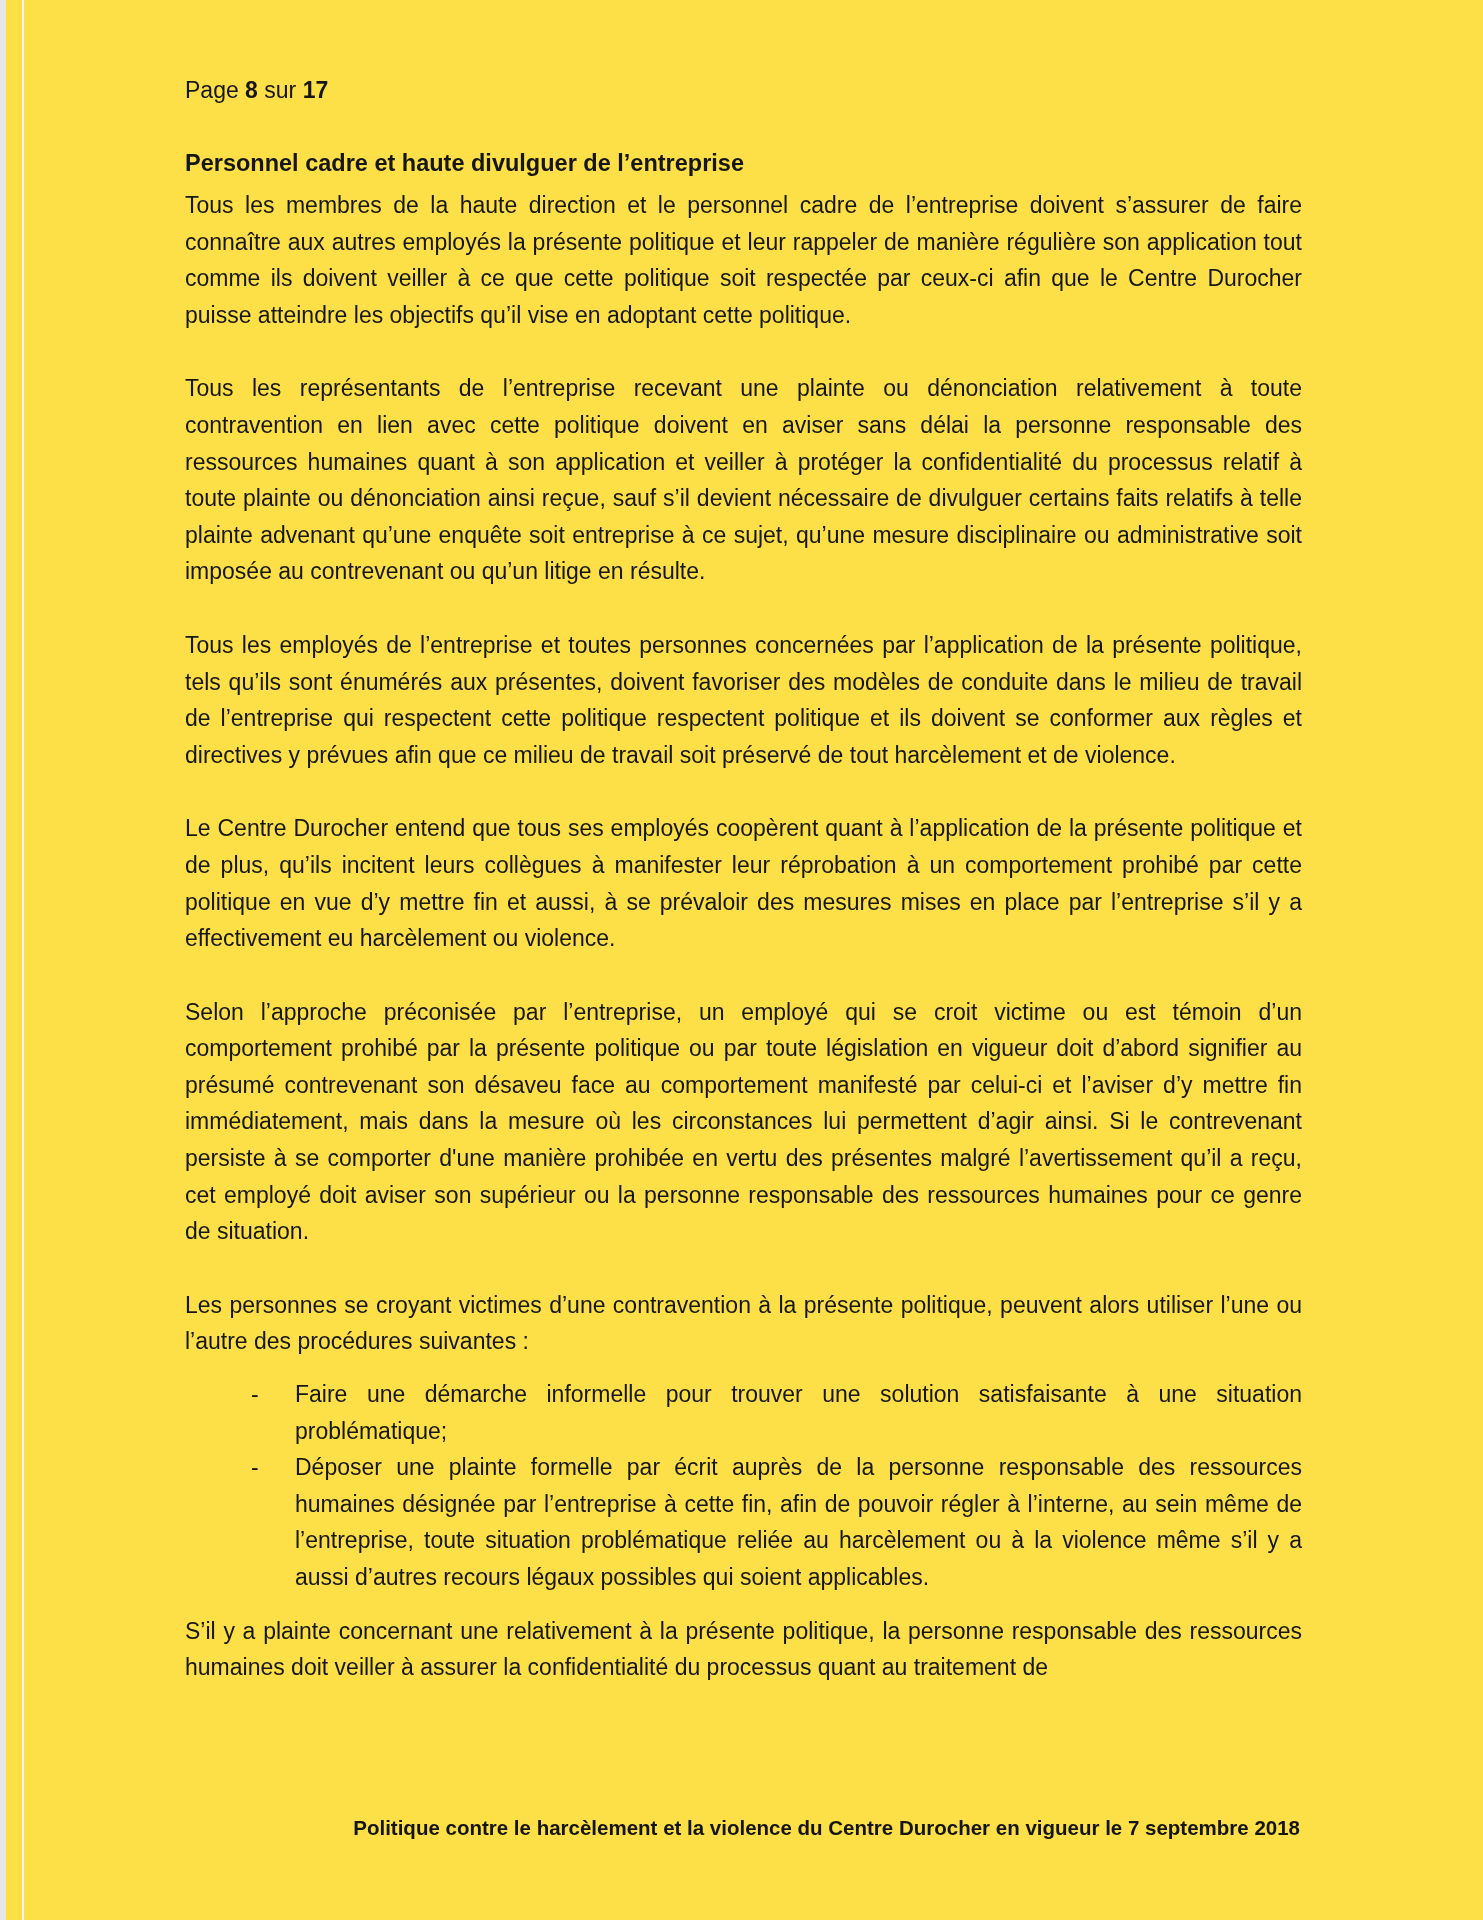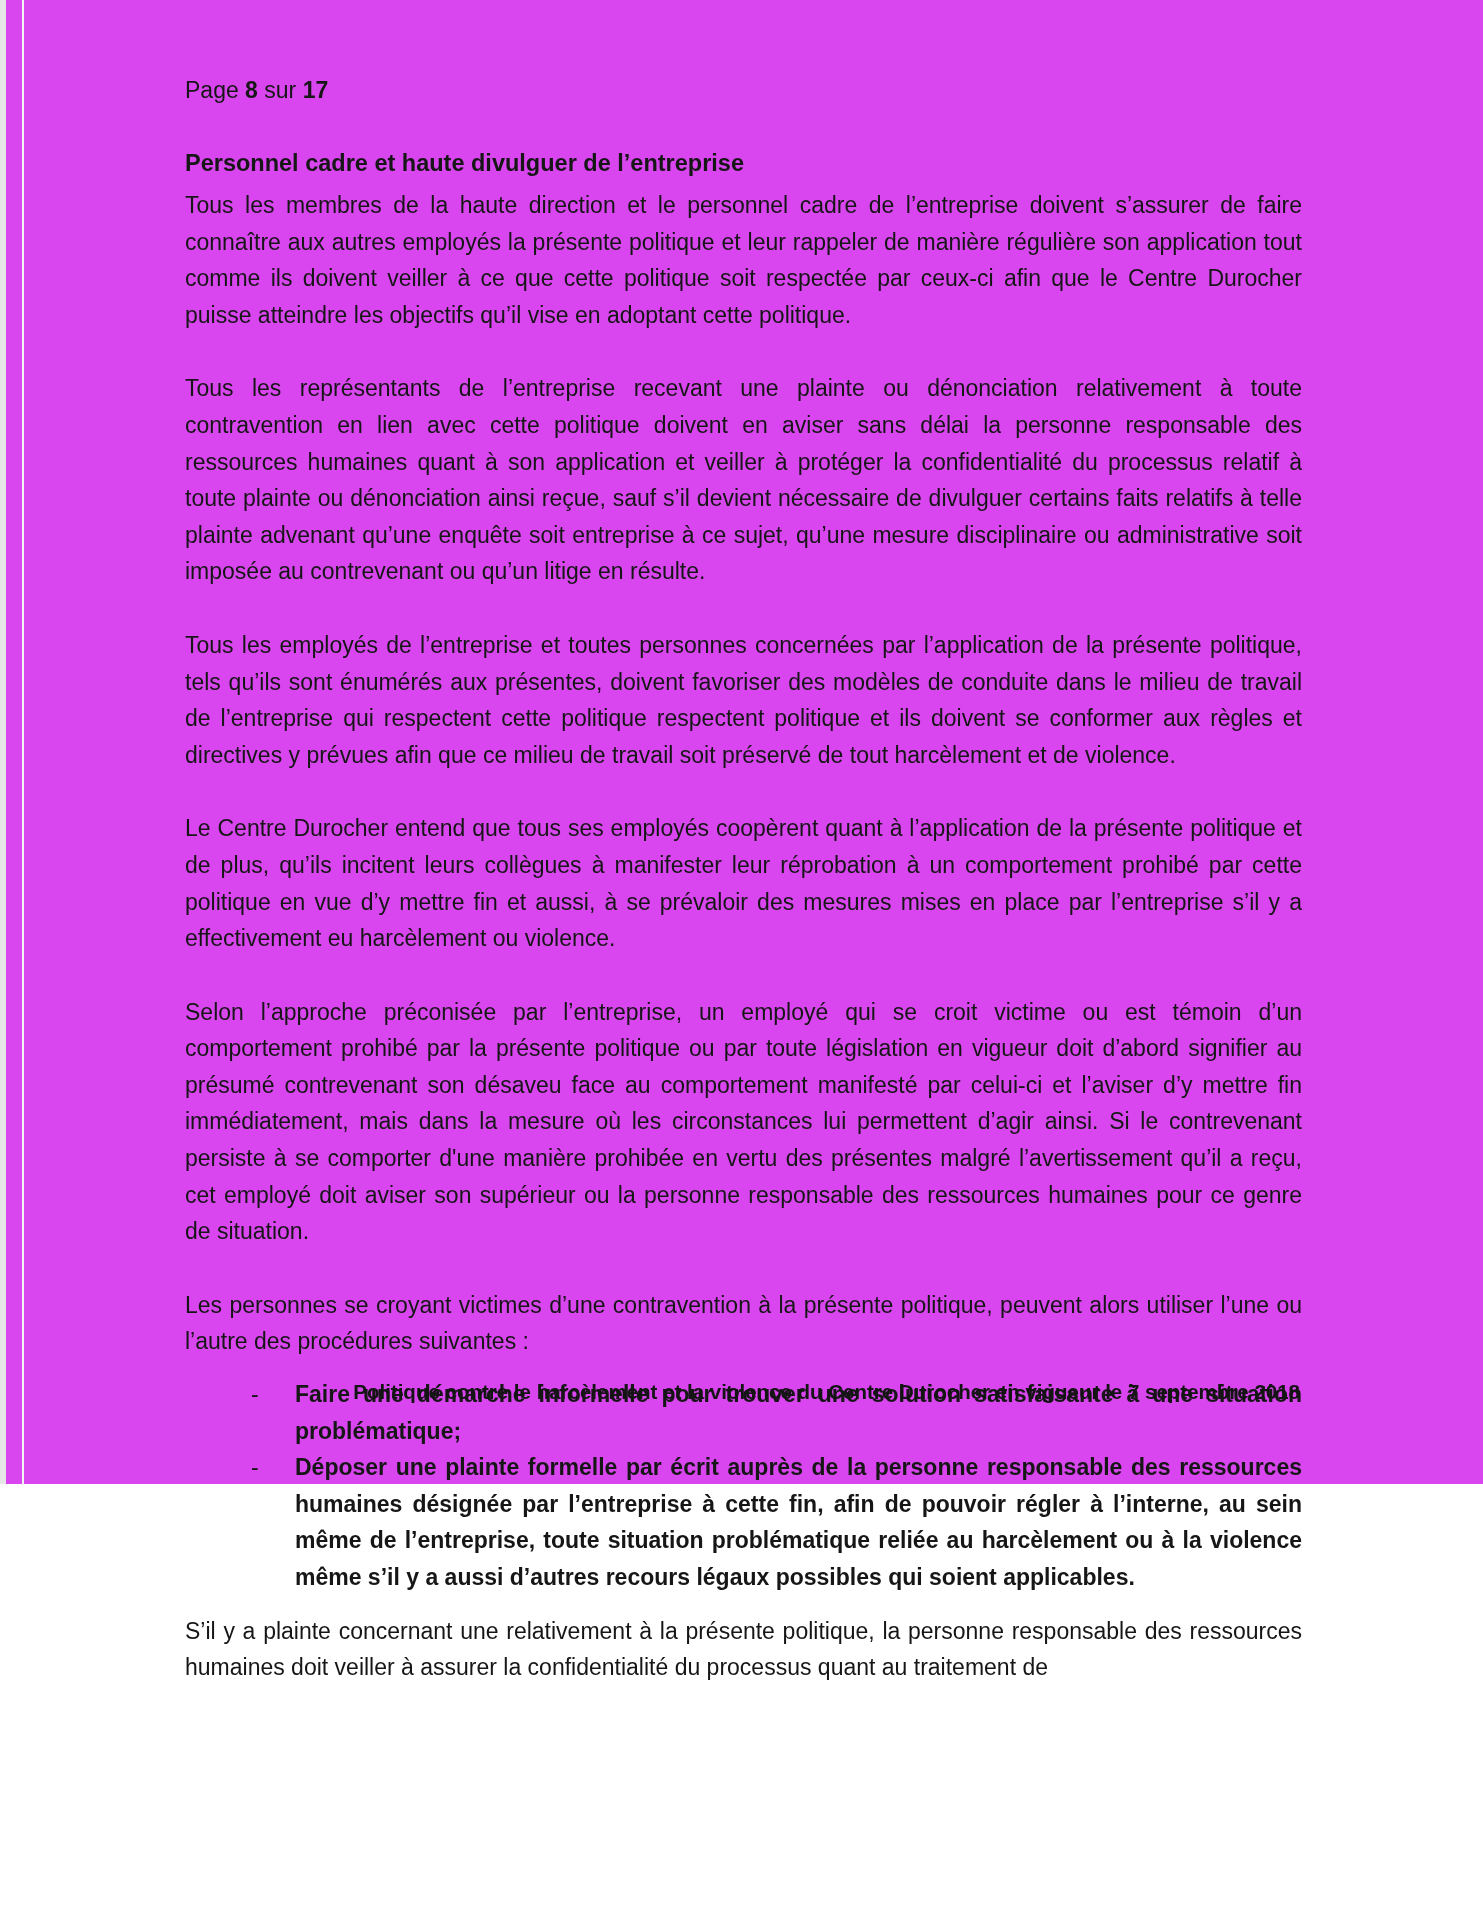--- a/index.html
+++ b/index.html
@@ -11,22 +11,22 @@
     width: 1483px;
     height: 1920px;
     font-family: "Liberation Sans", sans-serif;
     color: #161616;
     position: relative;
     overflow: hidden;
   }
   .sheet {
     position: relative;
     width: 1483px;
-    height: 1484px;
-    background: #d946ef;
+    height: 1920px;
+    background: #fde047;
   }
   
   .scan-edge {
     position: absolute;
     left: 0; top: 0; bottom: 0;
     width: 6px;
     background: #e6e6e6;
   }
   .scan-line {
     position: absolute;
@@ -66,21 +66,20 @@
     line-height: 36.6px;
     padding-left: 66px;
   }
   .dash-marker {
     flex: none;
     width: 44px;
   }
   .dash-text {
     flex: 1;
     text-align: justify;
-    font-weight: bold;
   }
   .page-footer {
     position: absolute;
     right: 183px;
     bottom: 80px;
     font-size: 20.5px;
     font-weight: 700;
     white-space: nowrap;
     color: #141414;
   }

